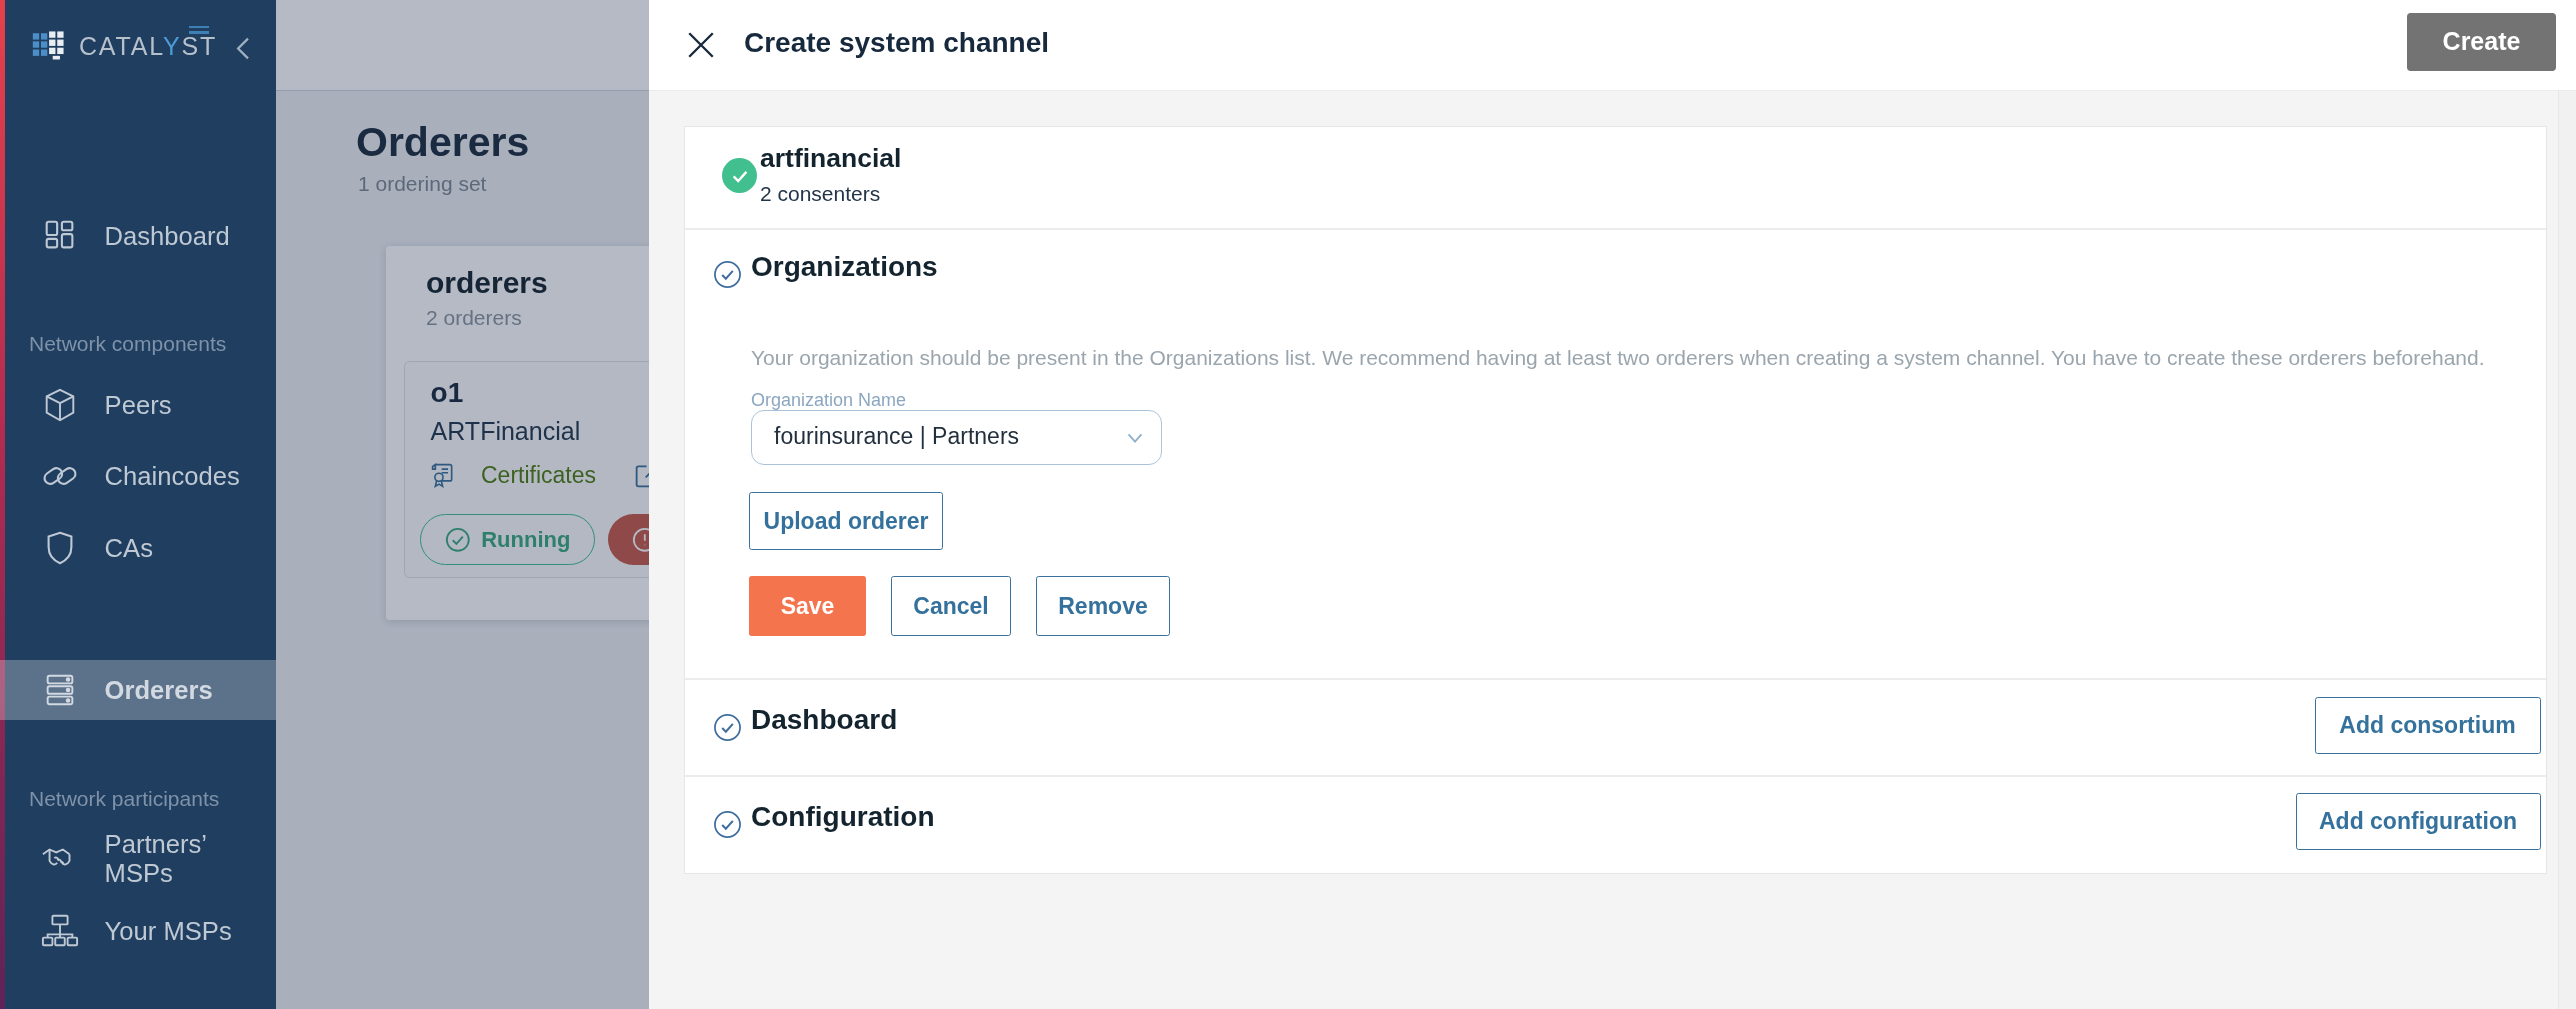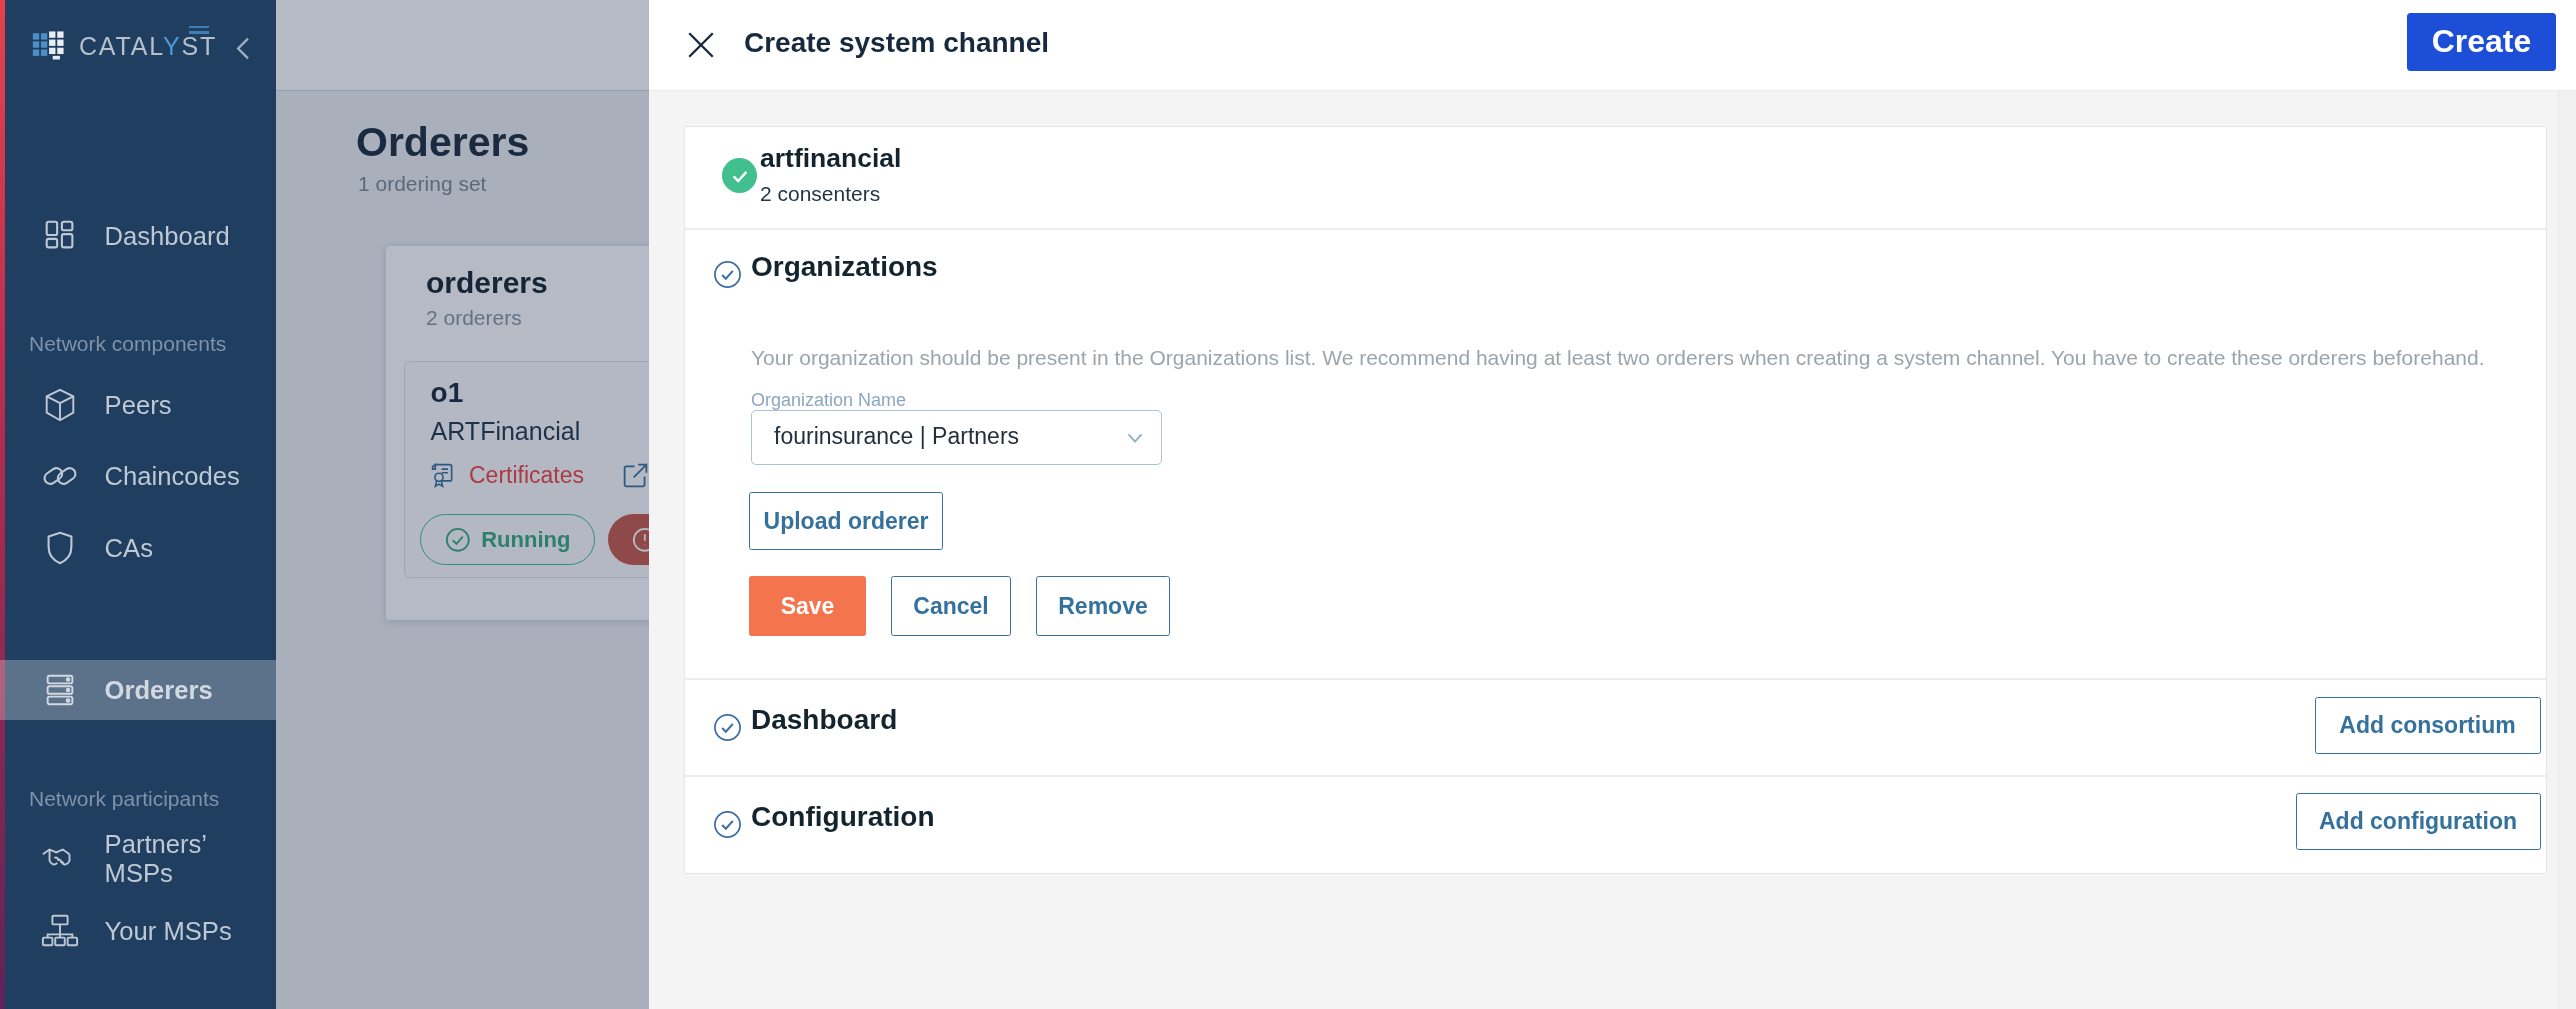--- a/index.html
+++ b/index.html
@@ -31,56 +31,56 @@
   .bg-subtitle { position: absolute; left: 82px; top: 172px; font-size: 21px; color: #7d8894; }
   .bg-card { position: absolute; left: 110px; top: 246px; width: 557px; height: 374px; background: #fff;
     border-radius: 3.7px; box-shadow: 0 1.8px 9px rgba(20,40,70,.16); }
   .bg-card-title { position: absolute; left: 40px; top: 20px; font-size: 30px; font-weight: 700; color: #14242f; }
   .bg-card-sub { position: absolute; left: 40px; top: 60px; font-size: 21px; color: #8b96a1; }
   .o1-card { position: absolute; left: 18px; top: 115px; width: 520px; height: 217px; background: #fcfcfd;
     border: 0.9px solid #dde2e8; border-radius: 5.5px; }
   .o1-name { position: absolute; left: 25.6px; top: 14.6px; font-size: 28px; font-weight: 700; color: #17293d; }
   .o1-org { position: absolute; left: 25.6px; top: 55px; font-size: 25px; color: #21374d; }
   .o1-links { position: absolute; left: 24px; top: 99px; display: flex; gap: 37px; }
-  .o1-link { display: flex; align-items: center; gap: 11px; color: #ef4444; font-size: 23px; cursor: pointer; }
+  .o1-link { display: flex; align-items: center; gap: 23px; color: #4d7c0f; font-size: 23px; cursor: pointer; }
   .o1-link svg { width: 29px; height: 29px; }
   .o1-pills { position: absolute; left: 14.6px; top: 152px; display: flex; gap: 12.8px; text-align: right; }
   .pill { height: 51px; border-radius: 25.6px; display: flex; align-items: center; gap: 11px; padding: 0 24px;
     font-size: 22px; font-weight: 700; white-space: nowrap; }
   .pill-running { border: 1.8px solid #41bf8f; color: #3aa97f; background: rgba(255,255,255,0.35); }
   .pill-warning { background: #c7594a; color: #fff; }
   .pill svg { width: 25.6px; height: 25.6px; }
 
   .overlay { position: absolute; left: 276px; top: 0; right: 0; height: 100%; background: rgba(26,41,70,0.32); z-index: 5; }
 
   
   .modal { position: absolute; left: 649px; top: 0; width: 1927px; height: 1010px; z-index: 10; background: #f4f4f5; }
   .modal-header { position: absolute; top: 0; left: 0; right: 0; height: 91px; background: #fff; border-bottom: 1.8px solid #ececec; }
   .close-btn { position: absolute; left: 33px; top: 25.6px; width: 38px; height: 38px; cursor: pointer; }
   .modal-title { position: absolute; left: 95px; top: 27px; font-size: 28px; font-weight: 600; color: #17293d; }
-  .create-btn { position: absolute; right: 20px; top: 12.8px; width: 149px; height: 58px; background: #1d4ed8;
-    color: #fff; font-weight: 700; font-size: 32px; border: none; border-radius: 3.7px; font-family: inherit; }
+  .create-btn { position: absolute; right: 20px; top: 12.8px; width: 149px; height: 58px; background: #737373;
+    color: #fff; font-weight: 700; font-size: 25px; border: none; border-radius: 3.7px; font-family: inherit; }
 
   .panel { position: absolute; left: 35px; top: 126px; width: 1863px; height: 748px; background: #fff; border: 0.9px solid #e6e6e6; }
   .pdivider { position: absolute; left: 0; right: 0; height: 1.8px; background: #ececee; }
 
   .org-check { position: absolute; left: 37px; top: 31px; width: 35px; height: 35px; border-radius: 50%;
     background: #41bf8f; display: flex; align-items: center; justify-content: center; }
   .org-check svg { width: 20px; height: 20px; }
   .org-title { position: absolute; left: 75px; top: 16.4px; font-size: 26.5px; font-weight: 700; color: #14242f; }
   .org-sub { position: absolute; left: 75px; top: 55px; font-size: 21px; color: #22354a; }
   .edit-btn { position: absolute; right: 7.3px; top: 20px; width: 230px; height: 55px; background: #fff;
     border: 1.8px solid #bad0e2; border-radius: 2.7px; color: #b9cfe0; font-size: 24px; font-weight: 700; font-family: inherit; }
 
   .sec-check { position: absolute; width: 29px; height: 29px; }
   .sec-heading { position: absolute; font-size: 28px; font-weight: 700; color: #14242f; }
   .sec-desc { position: absolute; left: 66px; top: 219px; font-size: 21px; color: #9aa5ad; white-space: nowrap; }
   .field-label { position: absolute; left: 66px; top: 263px; font-size: 18px; color: #8ba6c0; }
   .select-box { position: absolute; left: 66px; top: 283px; width: 411px; height: 55px; background: #fff;
-    border: 1.8px solid #a9c4da; border-radius: 5px; cursor: pointer; }
+    border: 1.8px solid #a9c4da; border-radius: 13px; cursor: pointer; }
   .select-value { position: absolute; left: 22px; top: 0; line-height: 51px; font-size: 23px; color: #22303e; }
   .select-chevron { position: absolute; right: 14.6px; top: 15.5px; width: 22px; height: 22px; }
 
   .btn-outline { background: #fff; border: 1.8px solid #38719d; border-radius: 2.7px; color: #34719c;
     font-size: 23px; font-weight: 700; font-family: inherit; position: absolute; }
   .upload-btn { left: 64px; top: 365px; width: 194px; height: 58px; }
   .save-btn { position: absolute; left: 64px; top: 449px; width: 117px; height: 60px; background: #f4744e;
     border: none; border-radius: 2.7px; color: #fff; font-size: 23px; font-weight: 700; font-family: inherit; }
   .cancel-btn { left: 206px; top: 449px; width: 120px; height: 60px; }
   .remove-btn { left: 351px; top: 449px; width: 134px; height: 60px; }

